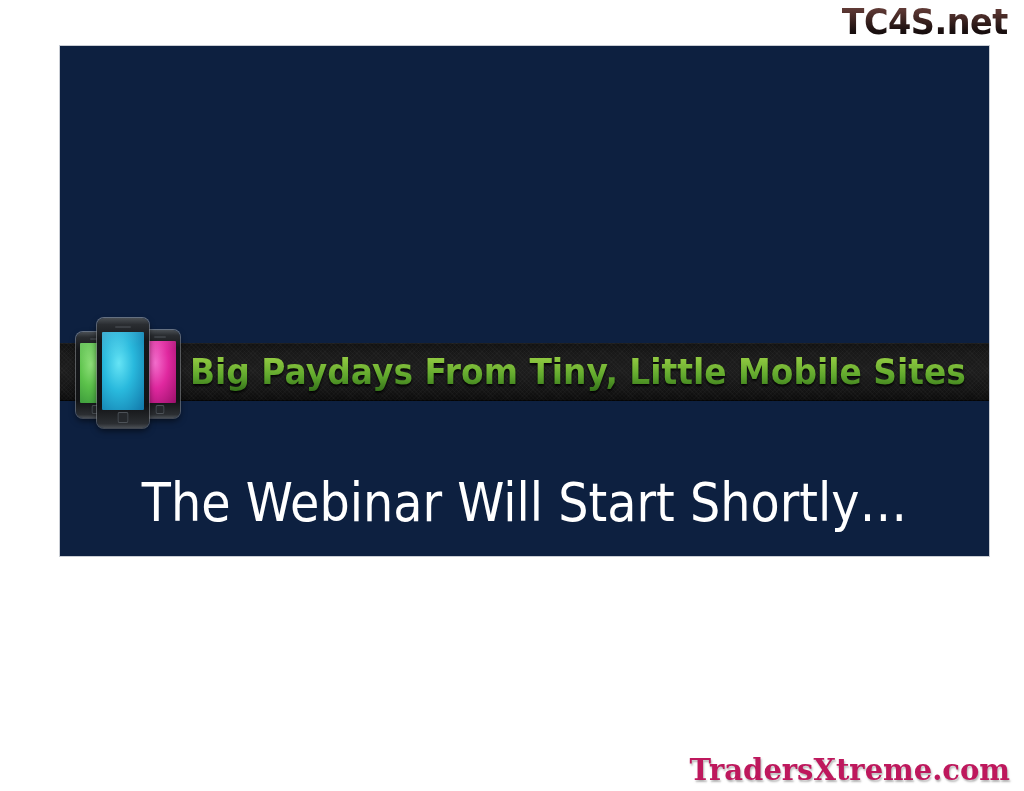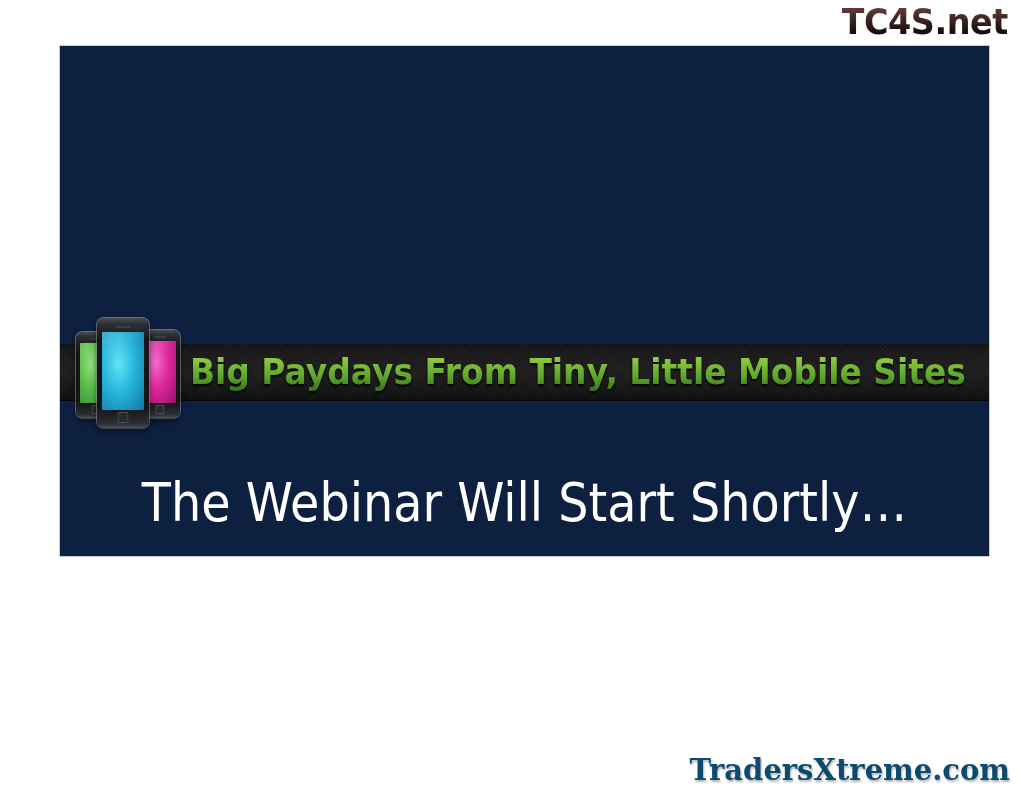--- a/index.html
+++ b/index.html
@@ -212,21 +212,21 @@
   
   .tx-watermark {
     position: absolute;
     bottom: 4px;
     right: 14px;
     font-family: "DejaVu Serif", serif;
     font-size: 29px;
     font-weight: bold;
     line-height: 34px;
     letter-spacing: 0px;
-    color: #0c4a6e;
+    color: #be185d;
     white-space: nowrap;
     user-select: none;
     -webkit-text-stroke: 3px #ffffff;
     paint-order: stroke fill;
     text-shadow: 1px 2px 2px rgba(120,120,120,0.55);
   }
 </style>
 </head>
 <body>
 

